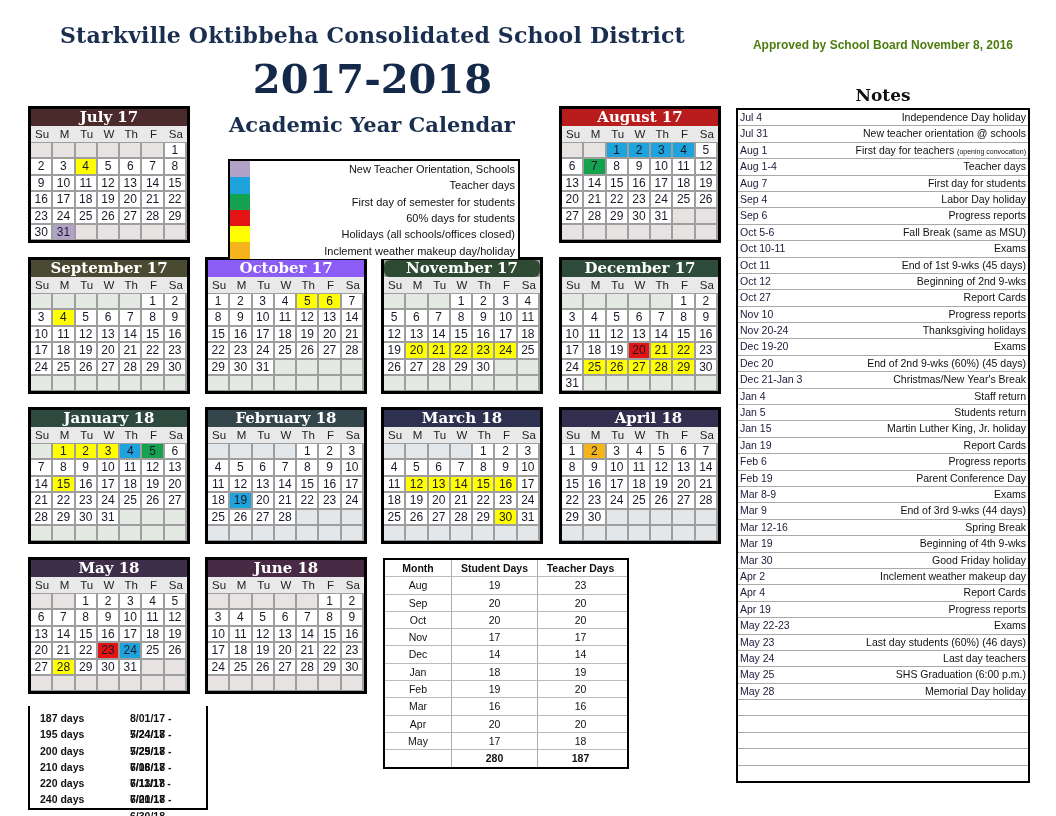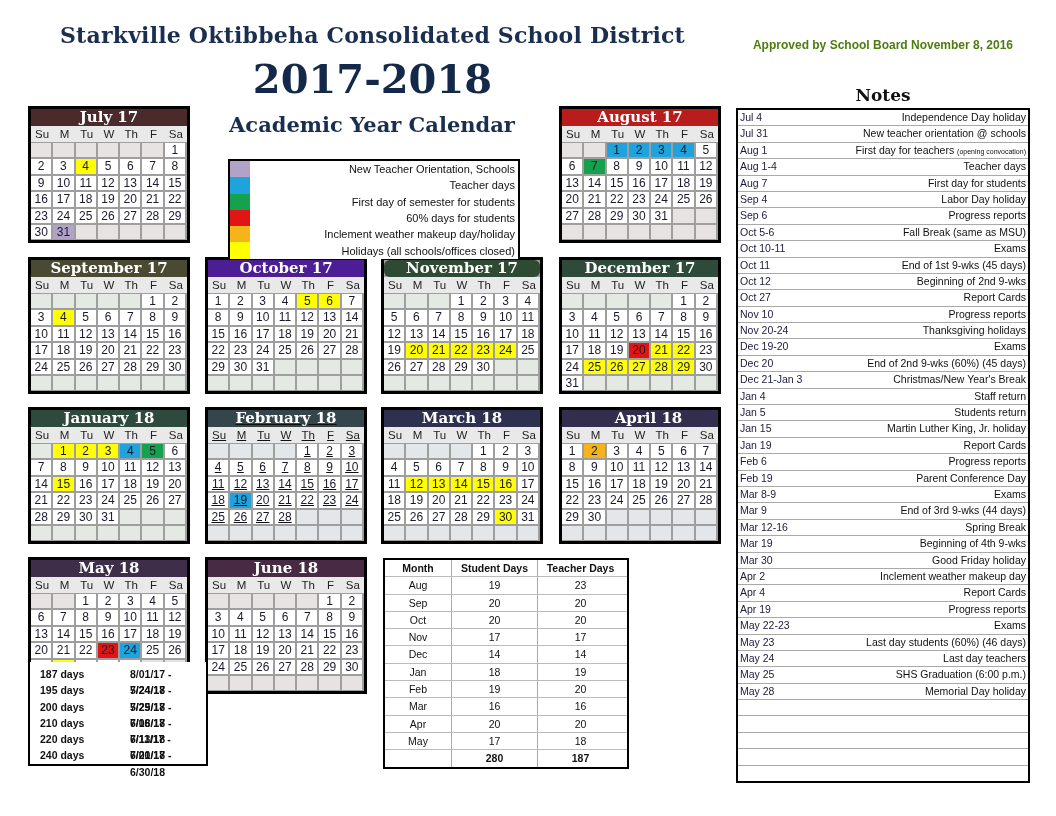--- a/index.html
+++ b/index.html
@@ -23,21 +23,21 @@
   .month .d.green { background:#14a24e; }
   .month .d.red { background:#e31414; }
   .month .d.orange { background:#f4b41a; }
   .month .d.lavender { background:#b2a2c7; }
 
   .legend { position:absolute; left:228px; top:159px; width:288px; height:98px; border:2px solid #000; border-bottom:none; background:#fff; }
   .legend .row { height:16.3px; display:flex; align-items:center; }
   .legend .sw { width:20px; height:16.3px; }
   .legend .lt { flex:1; text-align:right; font-size:11px; padding-right:3px; color:#111; }
 
-  .days-table { position:absolute; left:28px; top:662px; width:176px; border:2px solid #000; border-top:none; background:#fff; padding-top:4px; }
+  .days-table { position:absolute; left:28px; top:706px; width:176px; border:2px solid #000; border-top:none; background:#fff; padding-top:4px; }
   .days-table .r { display:flex; height:16.3px; line-height:16.3px; font-size:10.5px; font-weight:bold; }
   .days-table .c1 { width:70px; padding-left:10px; }
   .days-table .c2 { flex:1; padding-left:20px; }
 
   .count-table { position:absolute; left:383px; top:558px; width:242px; border:2px solid #000; background:#fff; }
   .count-table .r { display:grid; grid-template-columns:67px 86px 85px; height:16.3px; line-height:16px; font-size:10.5px; border-bottom:1px solid #bbb; }
   .count-table .r div { text-align:center; border-right:1px solid #aaa; }
   .count-table .r div:last-child { border-right:none; }
   .count-table .hdr { font-weight:bold; }
   .count-table .tot { font-weight:bold; border-bottom:none; }
@@ -215,21 +215,21 @@
         <div class="d e"></div>
         <div class="d e"></div>
         <div class="d e"></div>
         <div class="d e"></div>
         <div class="d e"></div>
         <div class="d e"></div>
         <div class="d e"></div>
       </div>
     </div>
     <div class="month green" style="left: 205px; top: 257px;">
-      <div class="mh" style="background: #4c1d95;">October 17</div>
+      <div class="mh" style="background: #8b5cf6;">October 17</div>
       <div class="grid">
         <div class="dow">Su</div>
         <div class="dow">M</div>
         <div class="dow">Tu</div>
         <div class="dow">W</div>
         <div class="dow">Th</div>
         <div class="dow">F</div>
         <div class="dow">Sa</div>
         <div class="d">1</div>
         <div class="d">2</div>
@@ -430,21 +430,21 @@
         <div class="d e"></div>
         <div class="d e"></div>
         <div class="d e"></div>
         <div class="d e"></div>
         <div class="d e"></div>
         <div class="d e"></div>
         <div class="d e"></div>
         <div class="d e"></div>
       </div>
     </div>
-    <div class="month slate" style="left: 205px; top: 407px; text-decoration: underline;">
+    <div class="month slate" style="left: 205px; top: 407px;">
       <div class="mh" style="background: rgb(52, 69, 76);">February 18</div>
       <div class="grid">
         <div class="dow">Su</div>
         <div class="dow">M</div>
         <div class="dow">Tu</div>
         <div class="dow">W</div>
         <div class="dow">Th</div>
         <div class="dow">F</div>
         <div class="dow">Sa</div>
         <div class="d e"></div>
@@ -720,26 +720,26 @@
     </div>
     <div class="row">
       <div class="sw" style="background: rgb(20, 162, 78);"></div>
       <div class="lt">First day of semester for students</div>
     </div>
     <div class="row">
       <div class="sw" style="background: rgb(227, 20, 20);"></div>
       <div class="lt">60% days for students</div>
     </div>
     <div class="row">
+      <div class="sw" style="background: rgb(255, 255, 0);"></div>
+      <div class="lt">Holidays (all schools/offices closed)</div>
+    </div>
+    <div class="row">
       <div class="sw" style="background: rgb(244, 180, 26);"></div>
       <div class="lt">Inclement weather makeup day/holiday</div>
-    </div>
-    <div class="row">
-      <div class="sw" style="background: rgb(255, 255, 0);"></div>
-      <div class="lt">Holidays (all schools/offices closed)</div>
     </div>
   </div>
 
 <div class="days-table" id="contract">
     <div class="r">
       <div class="c1">187 days</div>
       <div class="c2">8/01/17 - 5/24/18</div>
     </div>
     <div class="r">
       <div class="c1">195 days</div>

